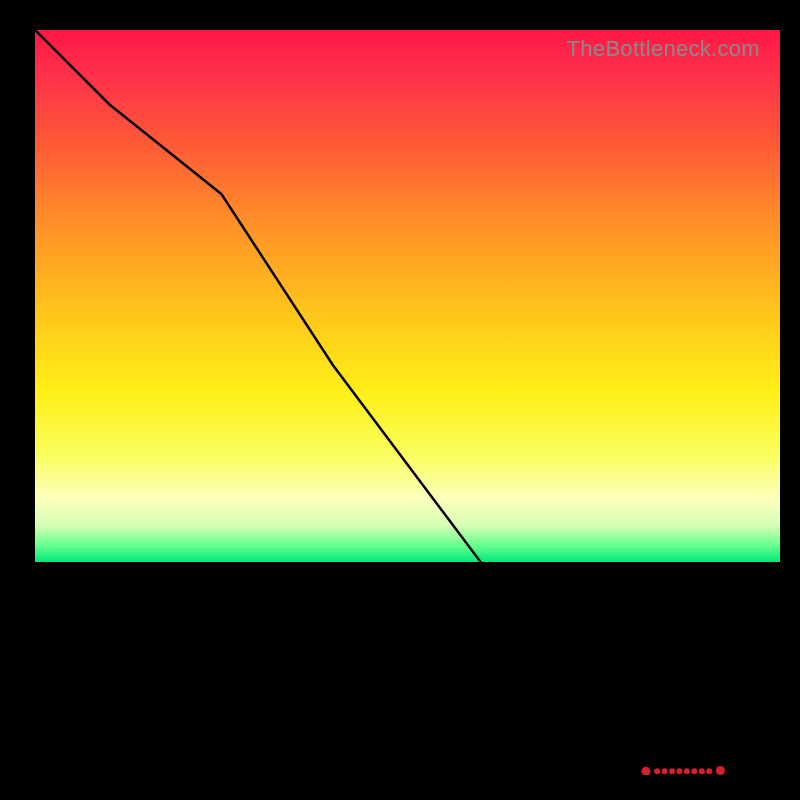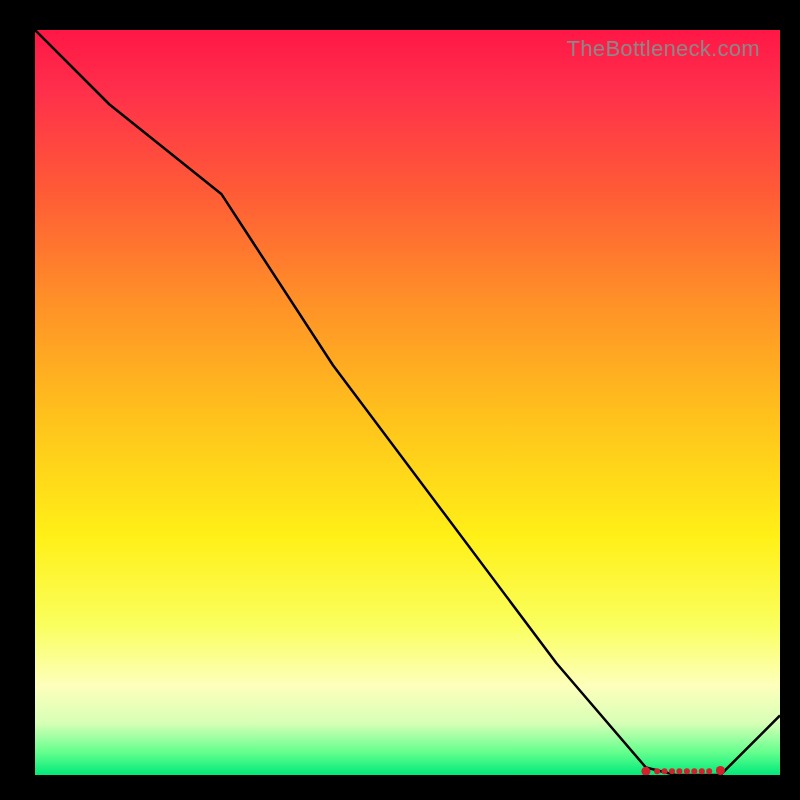--- a/index.html
+++ b/index.html
@@ -15,21 +15,21 @@
     position: relative;
     width: 800px;
     height: 800px;
     background: #000;
   }
   .plot-area {
     position: absolute;
     left: 35px;
     top: 30px;
     width: 745px;
-    height: 745px;
+    height: 532px;
     
     background: linear-gradient(
       to bottom,
       #ff1746 0%,
       #ff2f4b 8%,
       #ff5c36 22%,
       #ff8f28 36%,
       #ffc21c 52%,
       #fff017 68%,
       #faff5f 80%,

